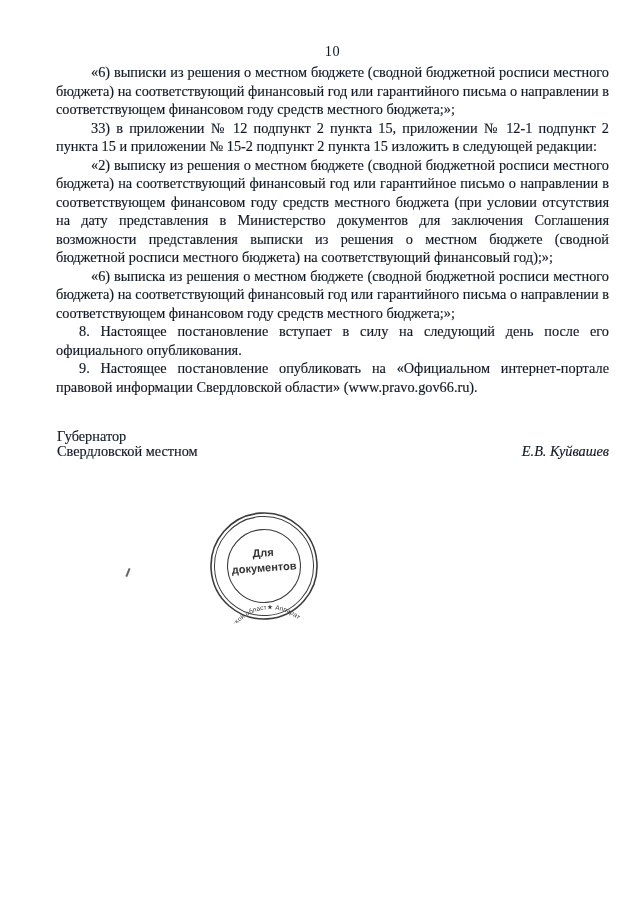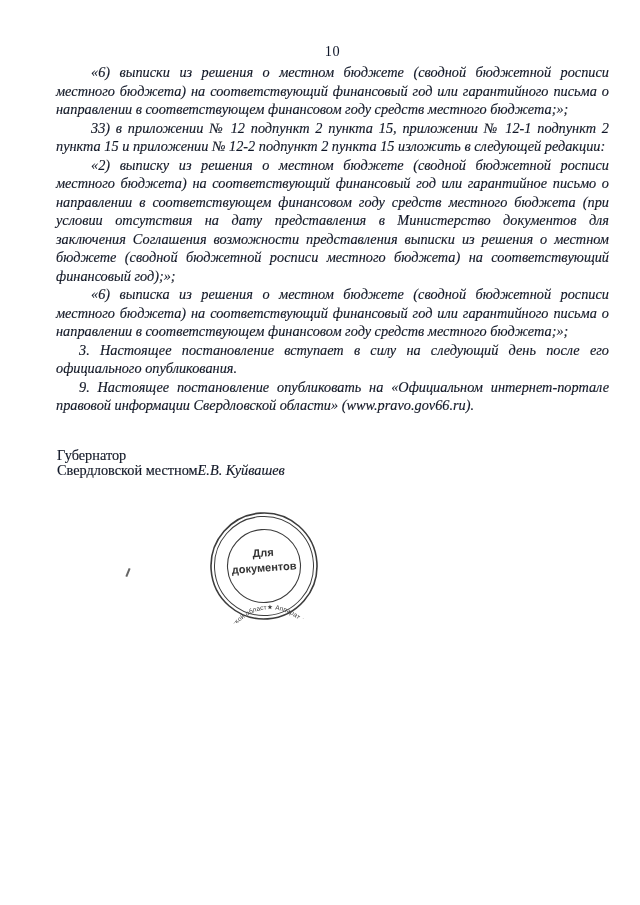--- a/index.html
+++ b/index.html
@@ -23,34 +23,34 @@
     text-align: center;
     font-size: 14.3px;
     line-height: 16px;
     letter-spacing: 0.5px;
   }
   .content {
     margin: 4px 31px 0 56px;
     font-size: 14.3px;
     line-height: 18.5px;
     text-align: justify;
-    font-style: italic;
     -webkit-text-stroke: 0.15px #1c1c1c;
   }
   .content p {
     margin: 0;
     padding: 0;
     text-indent: 35px;
   }
   .content p.short-indent {
     text-indent: 23px;
   }
   .signature {
     margin: 33px 31px 16px 57px;
     display: flex;
+    justify-content: space-between;
     align-items: flex-end;
     font-size: 14.3px;
     line-height: 15px;
     -webkit-text-stroke: 0.15px #1c1c1c;
   }
   .sig-name {
     white-space: nowrap;
     font-style: italic;
   }
   .pen-mark {
@@ -95,24 +95,24 @@
 </style>
 </head>
 <body>
 
 <div class="page">
 
   <div class="page-number">10</div>
 
   <div class="content">
     <p>«6) выписки из решения о местном бюджете (сводной бюджетной росписи местного бюджета) на соответствующий финансовый год или гарантийного письма о направлении в соответствующем финансовом году средств местного бюджета;»;</p>
-    <p>33) в приложении № 12 подпункт 2 пункта 15, приложении № 12-1 подпункт 2 пункта 15 и приложении № 12-2 подпункт 2 пункта 15 изложить в следующей редакции:</p>
+    <p>33) в приложении № 12 подпункт 2 пункта 15, приложении № 12-1 подпункт 2 пункта 15 и приложении № 15-2 подпункт 2 пункта 15 изложить в следующей редакции:</p>
     <p>«2) выписку из решения о местном бюджете (сводной бюджетной росписи местного бюджета) на соответствующий финансовый год или гарантийное письмо о направлении в соответствующем финансовом году средств местного бюджета (при условии отсутствия на дату представления в Министерство документов для заключения Соглашения возможности представления выписки из решения о местном бюджете (сводной бюджетной росписи местного бюджета) на соответствующий финансовый год);»;</p>
     <p>«6) выписка из решения о местном бюджете (сводной бюджетной росписи местного бюджета) на соответствующий финансовый год или гарантийного письма о направлении в соответствующем финансовом году средств местного бюджета;»;</p>
-    <p class="short-indent">3. Настоящее постановление вступает в силу на следующий день после его официального опубликования.</p>
+    <p class="short-indent">8. Настоящее постановление вступает в силу на следующий день после его официального опубликования.</p>
     <p class="short-indent">9. Настоящее постановление опубликовать на «Официальном интернет-портале правовой информации Свердловской области» (www.pravo.gov66.ru).</p>
   </div>
 
   <div class="signature">
     <div class="sig-left">
       <div>Губернатор</div>
       <div>Свердловской местном</div>
     </div>
     <div class="sig-name">Е.В. Куйвашев</div>
   </div>

